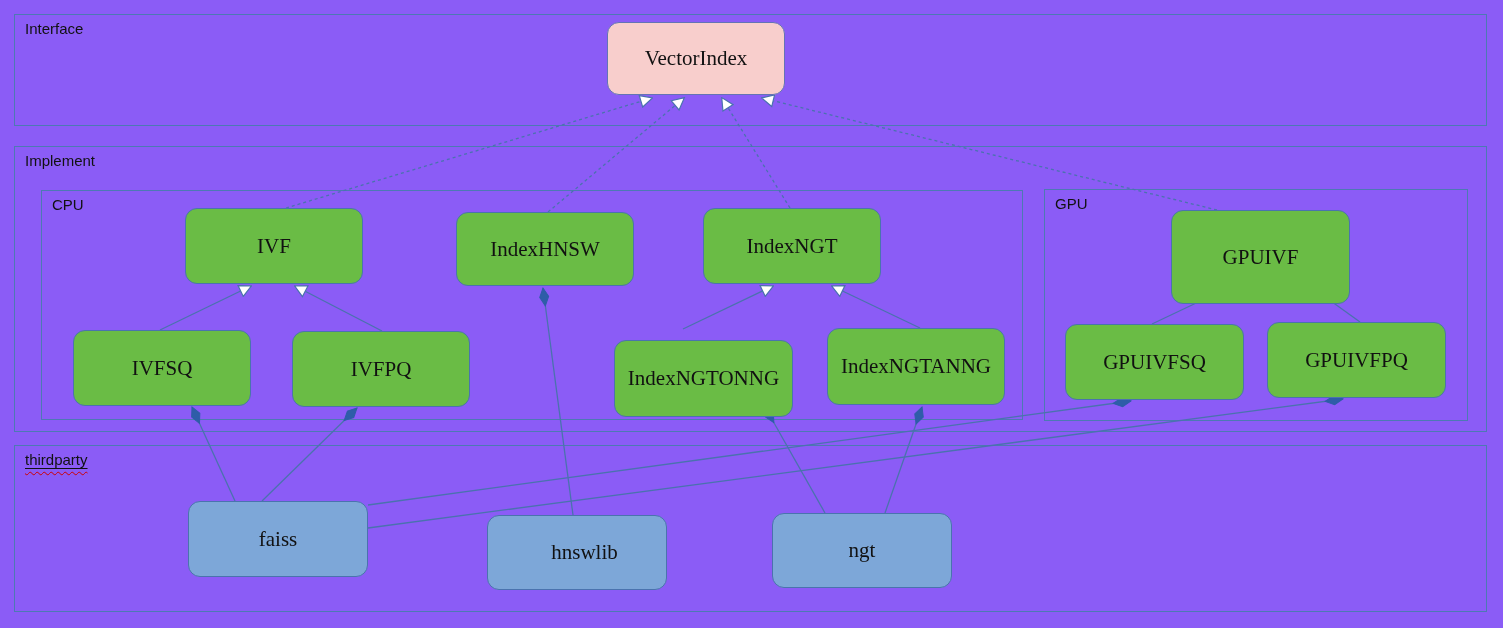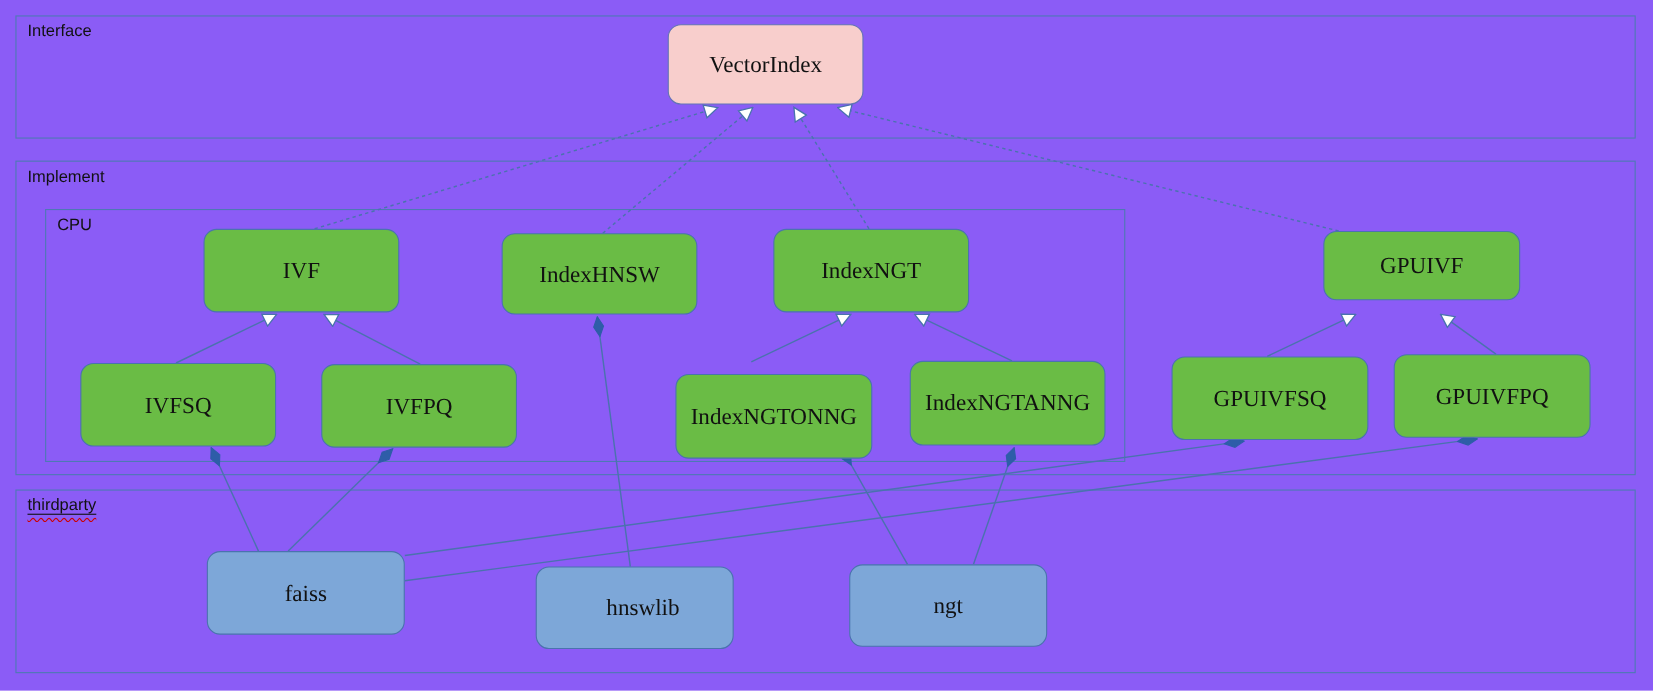--- a/index.html
+++ b/index.html
@@ -56,40 +56,43 @@
   .node.impl     { background:#6abc45; }
   .node.lib      { background:#7da7d8; }
   .n-vectorindex { left:607px;  top:22px;  width:178px; height:73px; }
   .n-ivf         { left:185px;  top:208px; width:178px; height:76px; }
   .n-indexhnsw   { left:456px;  top:212px; width:178px; height:74px; }
   .n-indexngt    { left:703px;  top:208px; width:178px; height:76px; }
   .n-ivfsq       { left:73px;   top:330px; width:178px; height:76px; }
   .n-ivfpq       { left:292px;  top:331px; width:178px; height:76px; }
   .n-indexngtonng{ left:614px;  top:340px; width:179px; height:77px; }
   .n-indexngtanng{ left:827px;  top:328px; width:178px; height:77px; }
-  .n-gpuivf      { left:1203px; top:210px; width:179px; height:63px; }
+  .n-gpuivf      { left:1171px; top:210px; width:179px; height:94px; }
   .n-gpuivfsq    { left:1065px; top:324px; width:179px; height:76px; }
   .n-gpuivfpq    { left:1267px; top:322px; width:179px; height:76px; }
   .n-faiss       { left:188px;  top:501px; width:180px; height:76px; }
   .n-hnswlib     { left:487px;  top:515px; width:180px; height:75px;padding-left:15px; }
   .n-ngt         { left:772px;  top:513px; width:180px; height:75px; }
 </style>
 </head>
 <body>
 
 <div class="canvas">
 
   <div class="container c-interface">
     <span class="clabel lbl-in-box">Interface</span>
   </div>
   <div class="container c-implement">
     <span class="clabel lbl-in-box">Implement</span>
   </div>
   <div class="container c-cpu">
     <span class="clabel lbl-in-box">CPU</span>
+  </div>
+  <div class="container c-gpu">
+    <span class="clabel lbl-in-box">GPU</span>
   </div>
   <div class="container c-thirdparty">
     <span class="clabel lbl-in-box underlined"><span class="squiggle">thirdparty</span></span>
   </div>
 
   <svg class="edges" width="1503" height="628" viewBox="0 0 1503 628">
     <defs>
       <marker id="tri" viewBox="0 0 14 14" markerWidth="14" markerHeight="14" refX="12.5" refY="7" orient="auto" markerUnits="userSpaceOnUse">
         <path d="M 1 1 L 13 7 L 1 13 Z" fill="#ffffff" stroke="#4a72ae" stroke-width="1.2"></path>
       </marker>

